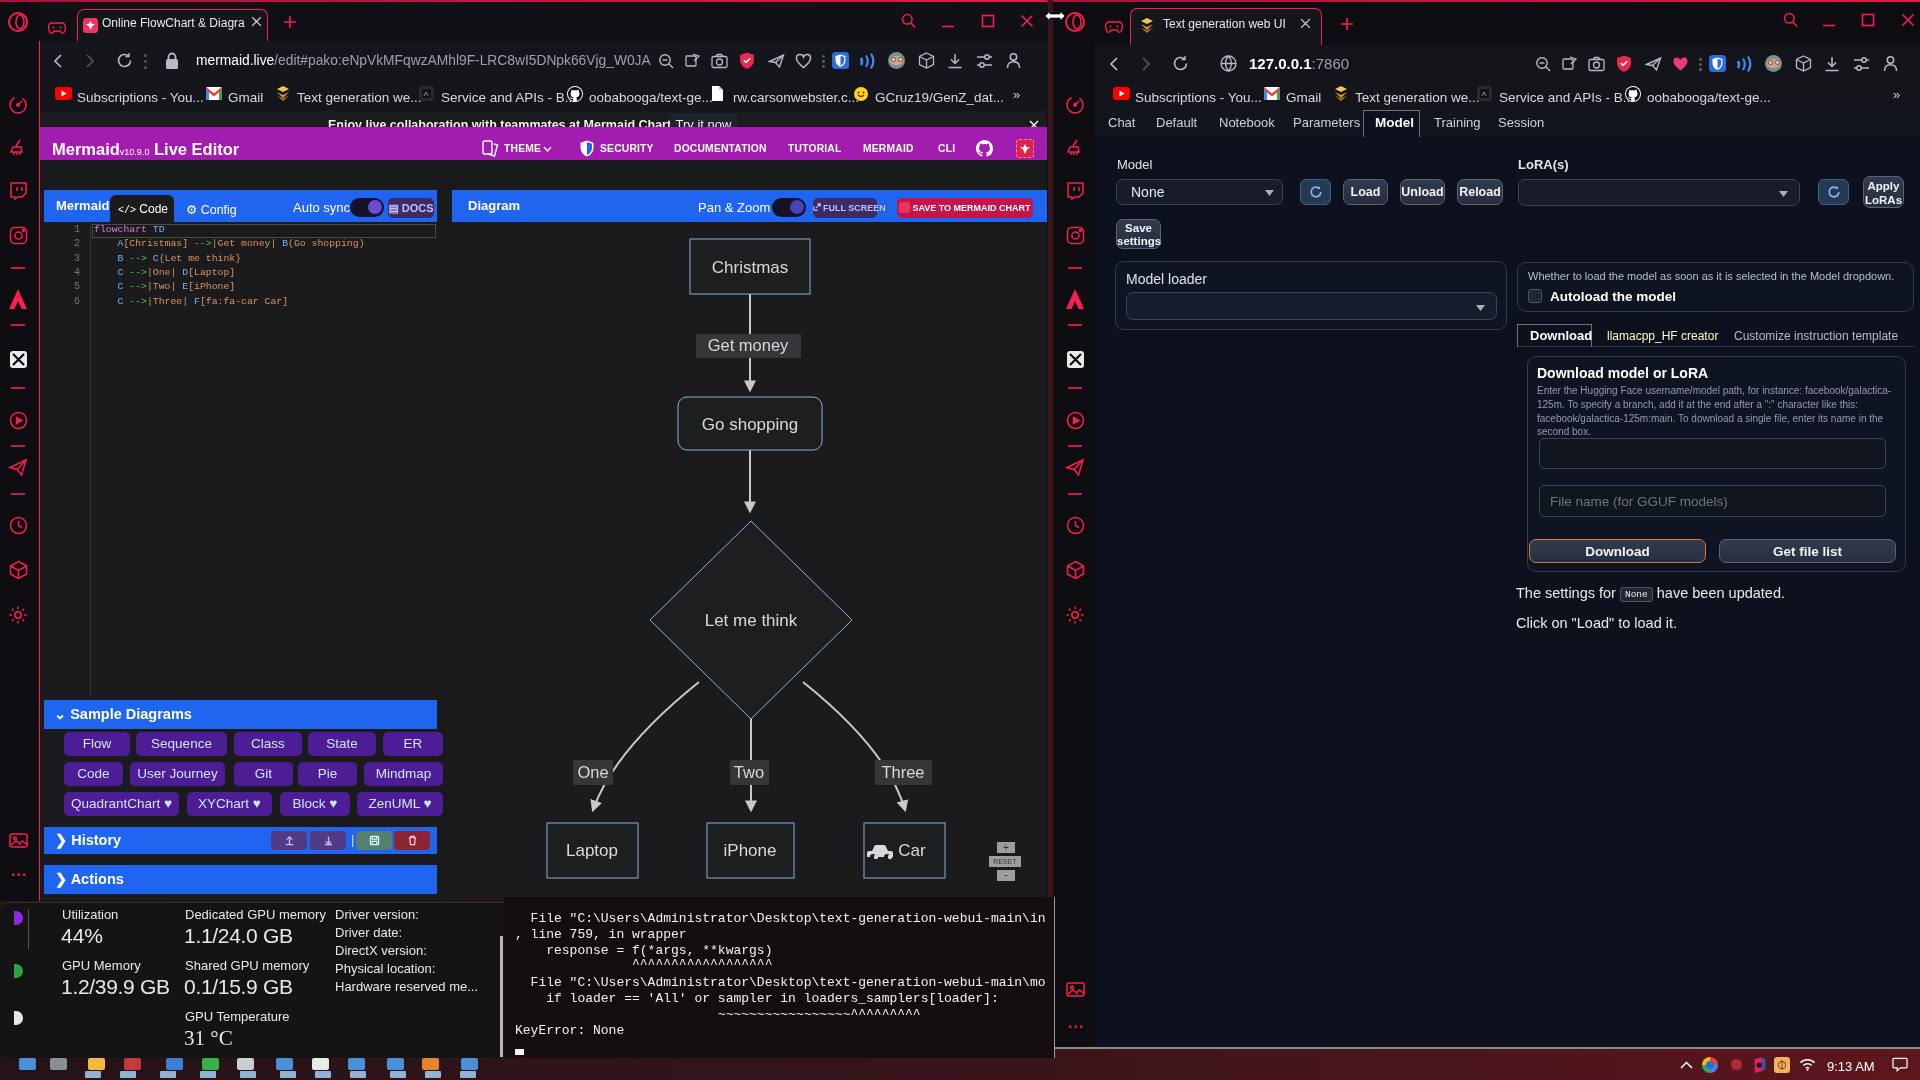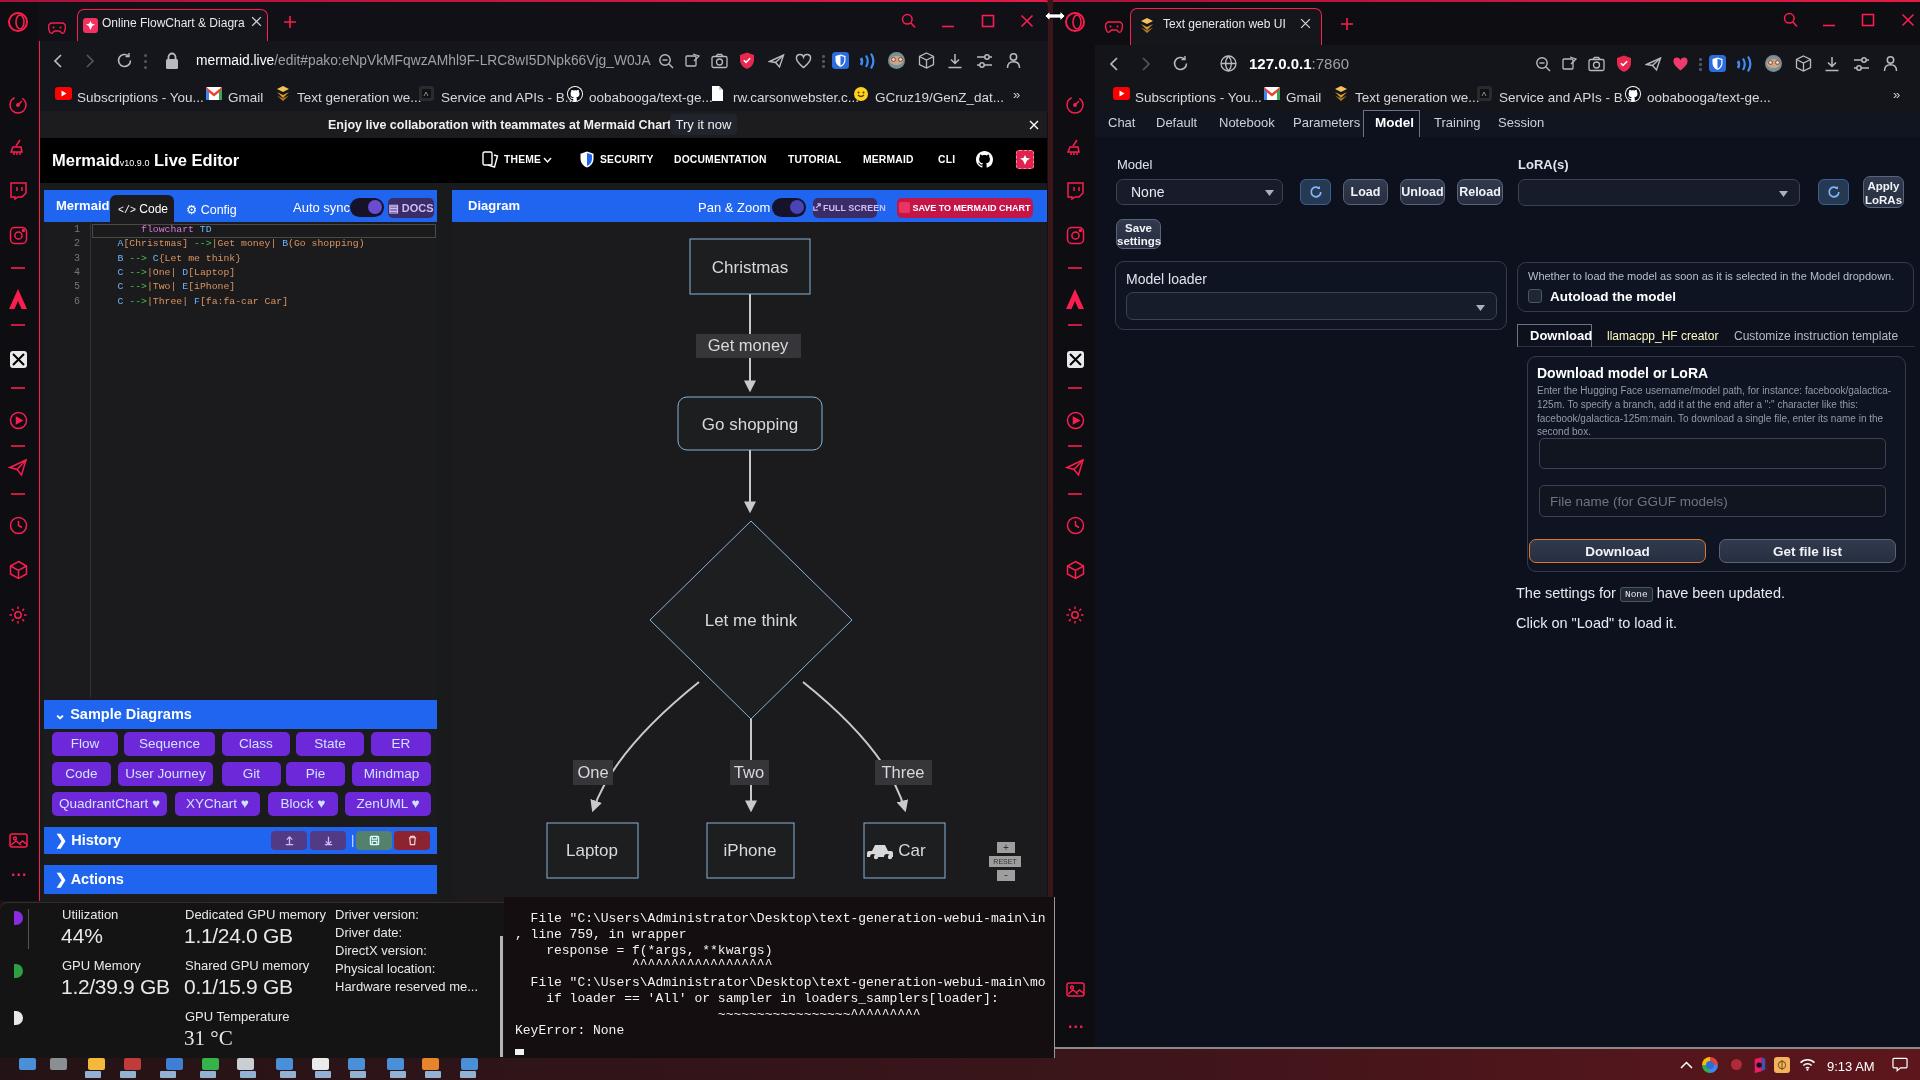--- a/index.html
+++ b/index.html
@@ -17,31 +17,31 @@
   .tab { position:absolute; background:#15151c; border:1.5px solid #fa1e4e; border-bottom:none; border-radius:7px 7px 0 0; }
   .tabtitle { position:absolute; color:#e8e8ec; font-size:12.5px; white-space:nowrap; overflow:hidden; }
   .chromerow { position:absolute; left:40px; width:1008px; background:#15151c; }
   #urlrowL { top:41px; height:40px; }
   #bmrowL  { top:81px; height:30px; }
   .redborder { position:absolute; background:#fa1e4e; }
 
   
   #pageL { position:absolute; left:40px; top:111px; width:1007px; height:790px; background:#191a1c; }
   #notifbar { position:absolute; left:0; top:0; width:100%; height:27px; background:#1c1c1f; color:#efefef; }
-  #bluehead { position:absolute; left:0; top:27px; width:100%; height:45px; background:#000000; color:#fff; }
+  #bluehead { position:absolute; left:0; top:16px; width:100%; height:33px; background:#a21caf; color:#fff; }
   .panelhead { position:absolute; background:#2065f0; color:#fff; height:32px; }
   #lpanel { position:absolute; left:4px; top:79px; width:393px; height:711px; background:#1b1b1d; }
   #rpanel { position:absolute; left:412px; top:79px; width:595px; height:711px; background:#1b1b1d; }
 
   .codeline { position:absolute; left:0; width:100%; height:14.3px; font-family:"Liberation Mono",monospace; font-size:9.8px; white-space:pre; }
   .lnum { position:absolute; width:36px; text-align:right; color:#6e7681; font-size:10px; }
   .ctext { position:absolute; left:50px; color:#d4d4d4; }
-  .cm-kw { color:#d678d4;padding-left:47px; } .cm-id { color:#6cb6ff; } .cm-str { color:#dd9561; } .cm-arrow { color:#41c94e; }
-
-  .sdbtn { position:absolute; background:#6d28d9; border-radius:5px; color:#cfe4ff; font-size:13.5px; text-align:center; }
+  .cm-kw { color:#d678d4; } .cm-id { color:#6cb6ff; } .cm-str { color:#dd9561; } .cm-arrow { color:#41c94e; }
+
+  .sdbtn { position:absolute; background:#4c1d95; border-radius:5px; color:#cfe4ff; font-size:13.5px; text-align:center;margin-left:12px; }
   .barrow { position:absolute; left:4px; width:393px; height:29px; background:#2065f0; color:#fff; }
 
   
   #winR { position:absolute; left:1053px; top:0; width:867px; height:1049px; background:#0c111d; border-radius:8px 0 0 0; }
   #winR .topline { position:absolute; left:0; top:0; width:100%; height:2px; background:linear-gradient(90deg,#a8123a,#e51a48); }
   #winR .sidebar { left:0; height:1047px; width:42px; }
   #winR .titlebar { position:absolute; left:42px; top:2px; width:825px; height:43px; background:#0d0d12; }
   #urlrowR { position:absolute; left:42px; top:45px; width:825px; height:38px; background:#14141b; }
   #bmrowR { position:absolute; left:42px; top:83px; width:825px; height:27px; background:#14141b; }
   #gradio { position:absolute; left:42px; top:110px; width:825px; height:937px; background:#0c111d; color:#e8eaf0; }

